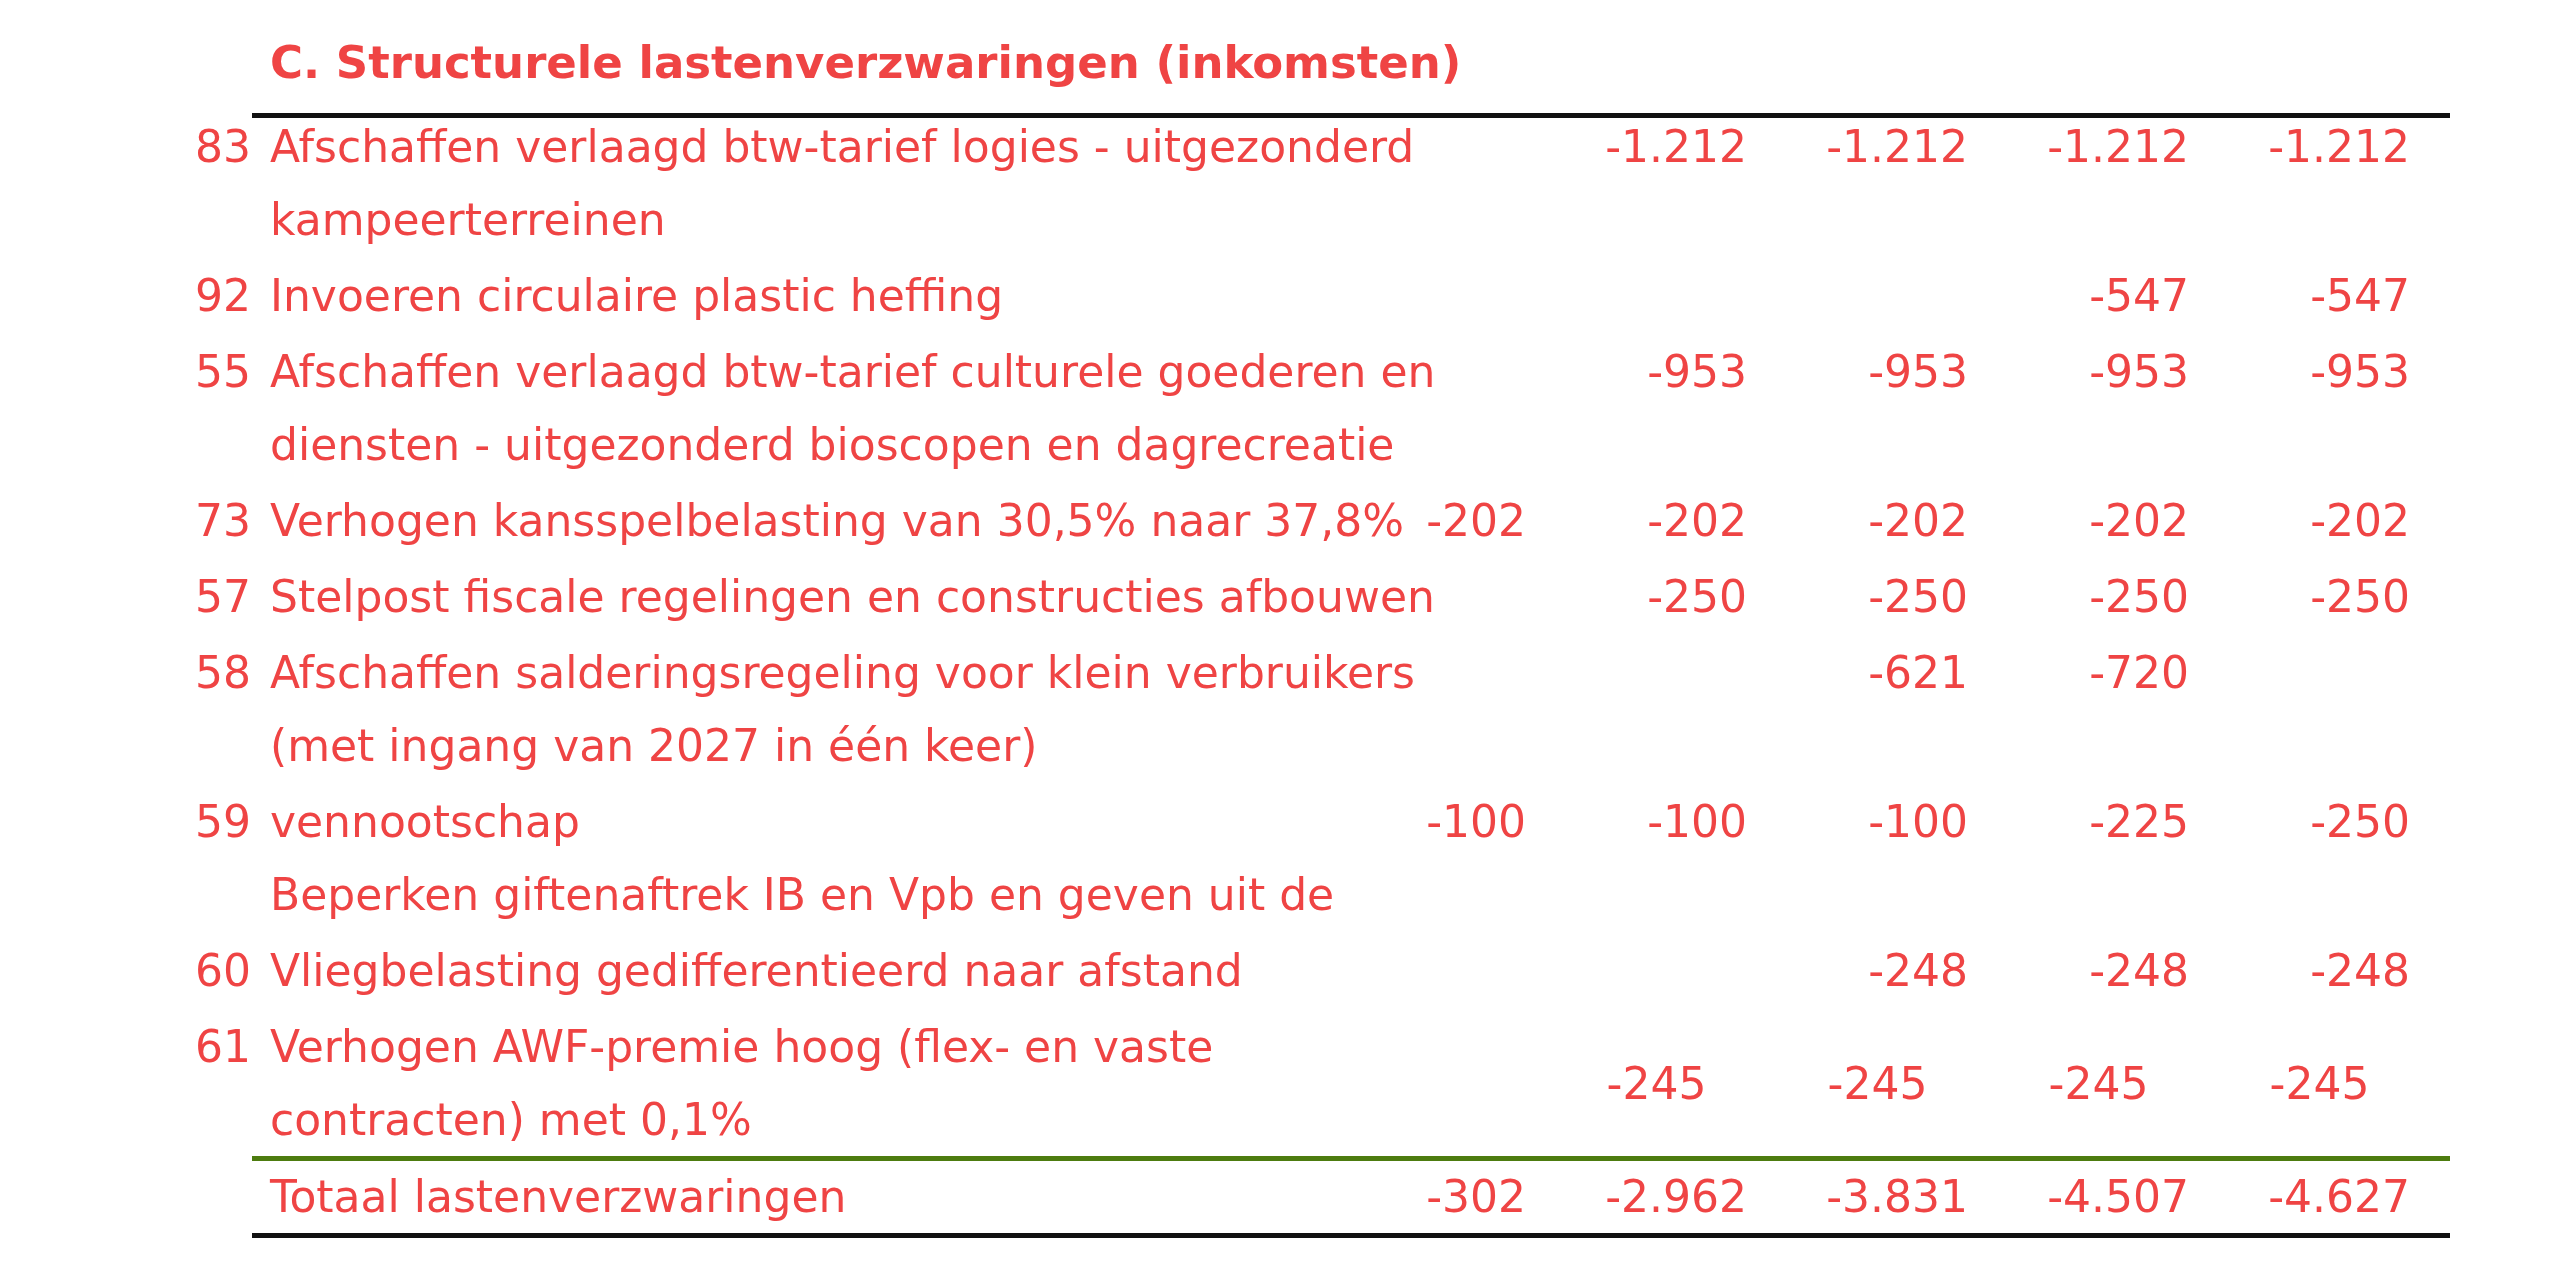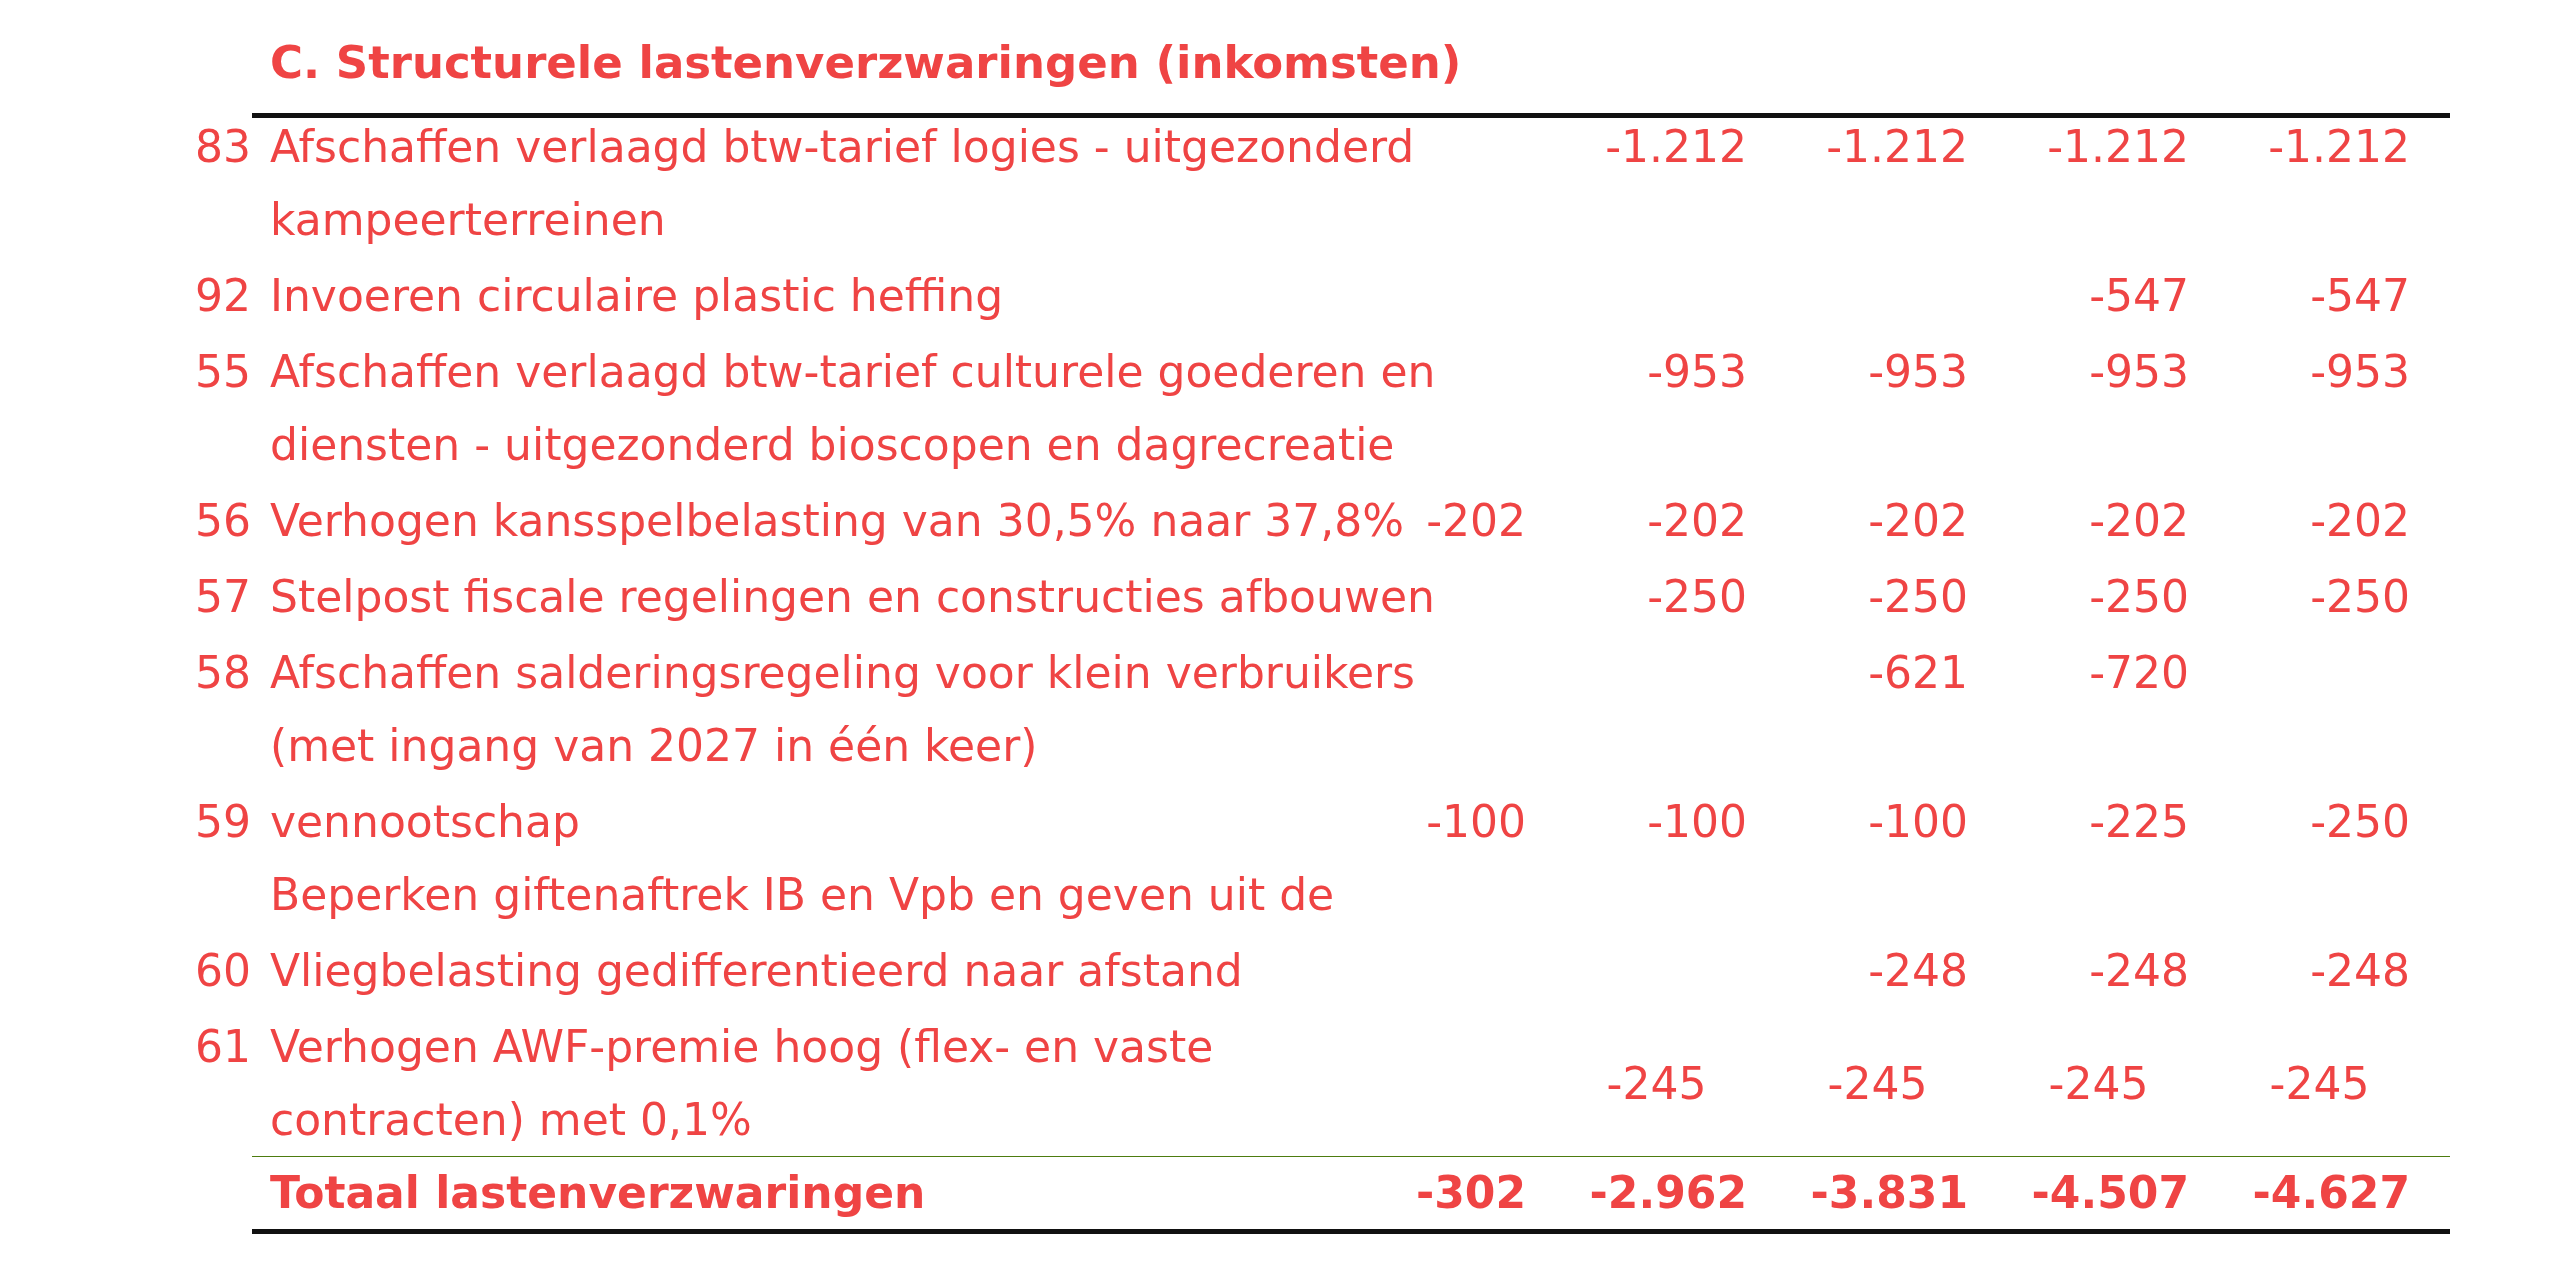--- a/index.html
+++ b/index.html
@@ -57,23 +57,23 @@
   }
   .row.vmid .val {
     display: flex;
     align-items: center;
     justify-content: center;
   }
   .total-row {
     display: grid;
     grid-template-columns: 18px 1075px repeat(5, 221px);
     margin-left: 57px;
-    border-top: 1px solid #4d7c0f;
+    border-top: 5px solid #4d7c0f;
     border-bottom: 5px solid #111111;
-    font-weight: bold;
+    font-weight: normal;
     line-height: 72px;
     height: 72px;
   }
   .total-row .label { white-space: nowrap; }
 </style>
 </head>
 <body>
 
 <div class="page">
   <div class="title">C. Structurele lastenverzwaringen (inkomsten)</div>
@@ -115,21 +115,21 @@
             <div>diensten - uitgezonderd bioscopen en dagrecreatie</div>
           </div>
   <div class="cell val"><span></span></div>
           <div class="cell val"><span>-953</span></div>
           <div class="cell val"><span>-953</span></div>
           <div class="cell val"><span>-953</span></div>
           <div class="cell val"><span>-953</span></div>
         </div>
 
   <div class="row">
-    <div class="cell num">56</div>
+    <div class="cell num">73</div>
     <div class="cell"></div>
     <div class="cell desc">
             <div>Verhogen kansspelbelasting van 30,5% naar 37,8%</div>
           </div>
   <div class="cell val"><span>-202</span></div>
           <div class="cell val"><span>-202</span></div>
           <div class="cell val"><span>-202</span></div>
           <div class="cell val"><span>-202</span></div>
           <div class="cell val"><span>-202</span></div>
         </div>

